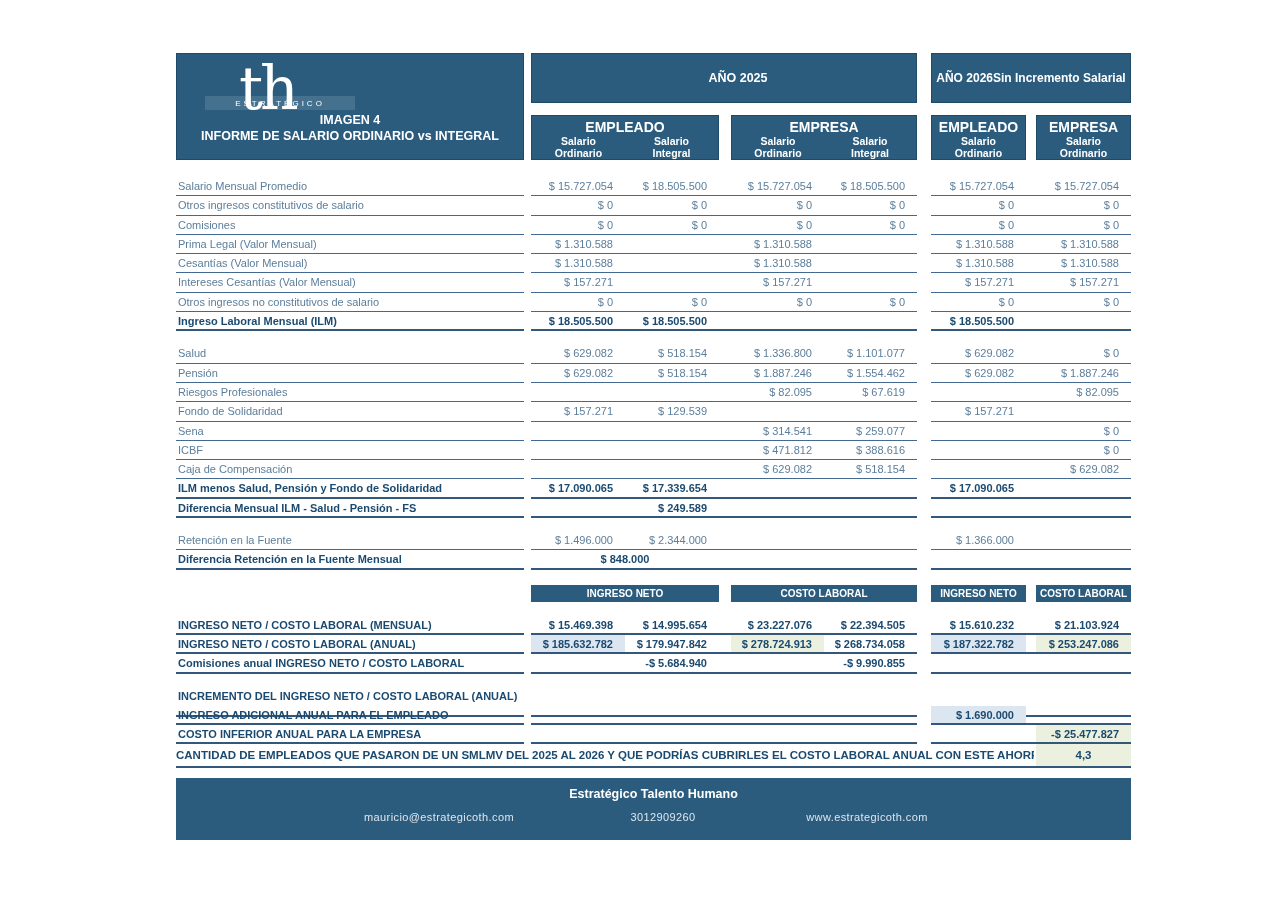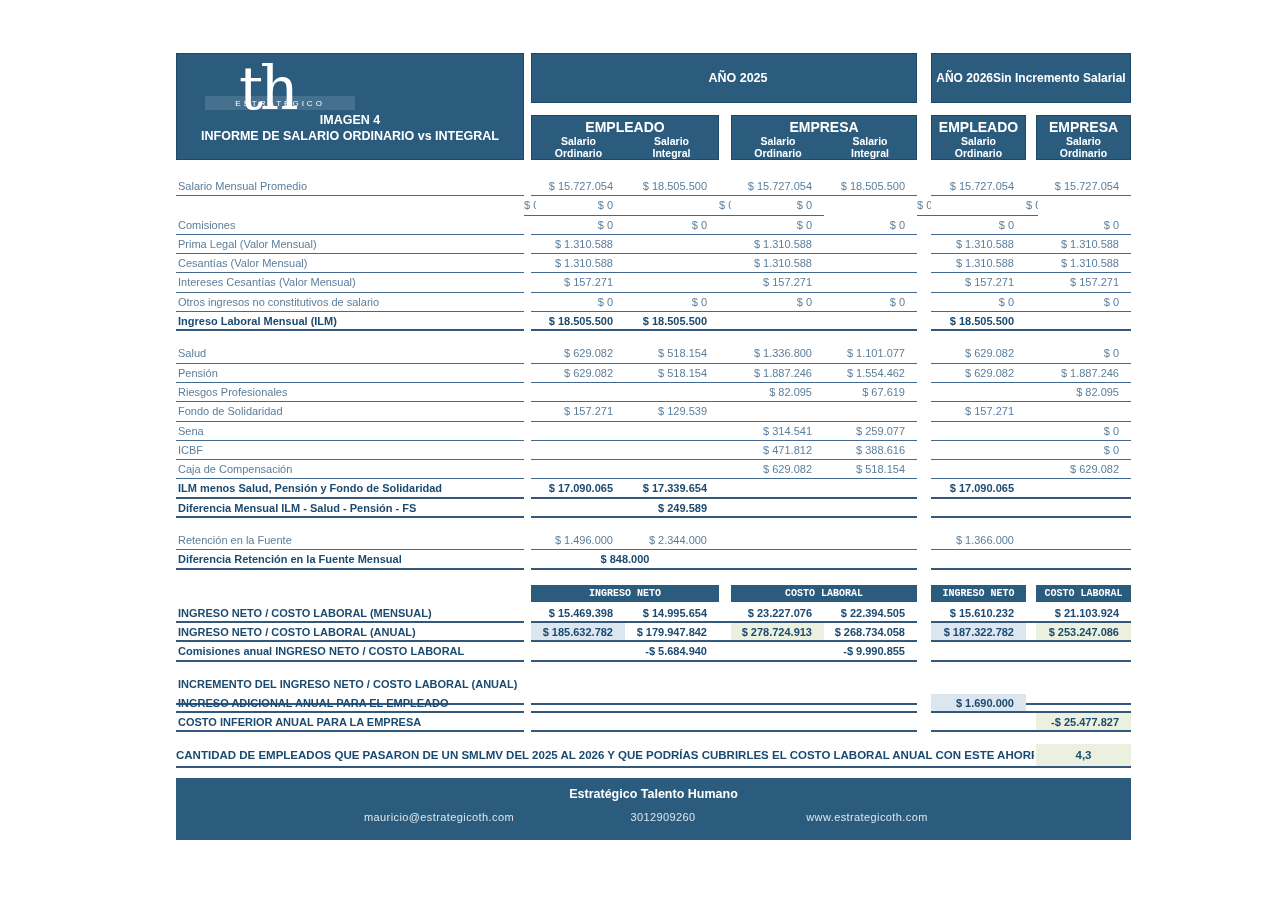--- a/index.html
+++ b/index.html
@@ -49,21 +49,21 @@
   .row.bold > div{border-bottom:2px solid var(--line-bold);}
   .row.bold > div.nb{border-bottom:none;}
   .merge{grid-column:3/5;text-align:center;}
   .hl-blue{background:var(--hl-blue);}
   .hl-green{background:var(--hl-green);}
   .sec{margin-top:0;}
   .sec-deducciones{margin-top:13px;}
   .sec-retencion{margin-top:13px;}
   .sec-ingreso-neto-costo-laboral{margin-top:15px;}
   .sec-comparativo-anual{margin-top:13px;}
-  .strips{display:grid;grid-template-columns:348px 7px 94px 94px 12px 93px 93px 14px 95px 10px 95px;height:17px;margin-bottom:2px;font-family:Liberation Mono, monospace;}
+  .strips{display:grid;grid-template-columns:348px 7px 94px 94px 12px 93px 93px 14px 95px 10px 95px;height:17px;margin-bottom:14px;}
   .strip{background:var(--blue);color:#fff;font-size:10px;font-weight:bold;text-align:center;line-height:17px;white-space:nowrap;overflow:hidden;}
   .strip.s1{grid-column:3/5;}
   .strip.s2{grid-column:6/8;}
   .strip.s3{grid-column:9;}
   .strip.s4{grid-column:11;}
 
   
   #summary-row{position:absolute;left:0;top:744px;width:955px;height:24px;display:grid;grid-template-columns:858px 2px 95px;font-size:11.5px;font-weight:bold;color:var(--txt-bold);border-bottom:2px solid var(--line-bold);}
   #summary-row .slbl{line-height:22px;white-space:nowrap;overflow:hidden;}
   #summary-row .sval{background:var(--hl-green);text-align:center;line-height:22px;}
@@ -139,20 +139,21 @@
             <div class="val">$ 18.505.500</div>
             <div class=""></div>
             <div class="val">$ 15.727.054</div>
             <div class="val">$ 18.505.500</div>
             <div class="nb"></div>
             <div class="val">$ 15.727.054</div>
             <div class=""></div>
             <div class="val">$ 15.727.054</div>
           </div>
           <div class="row">
+            <div class="lbl">Otros ingresos constitutivos de salario</div>
             <div class="nb"></div>
             <div class="val">$ 0</div>
             <div class="val">$ 0</div>
             <div class=""></div>
             <div class="val">$ 0</div>
             <div class="val">$ 0</div>
             <div class="nb"></div>
             <div class="val">$ 0</div>
             <div class=""></div>
             <div class="val">$ 0</div>

